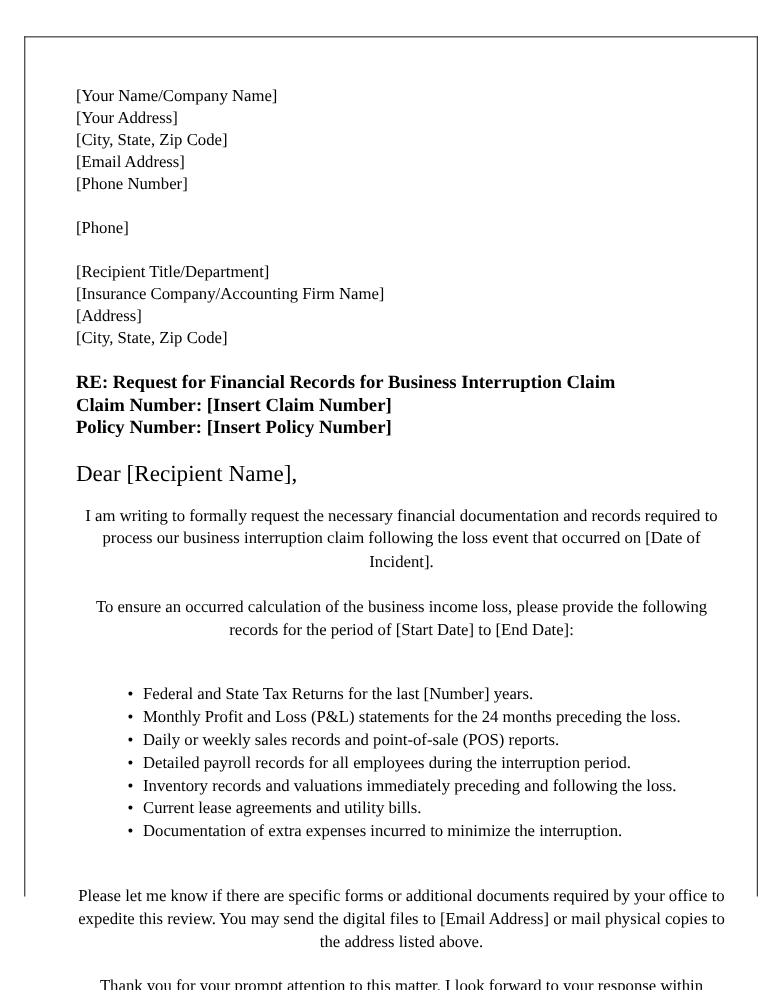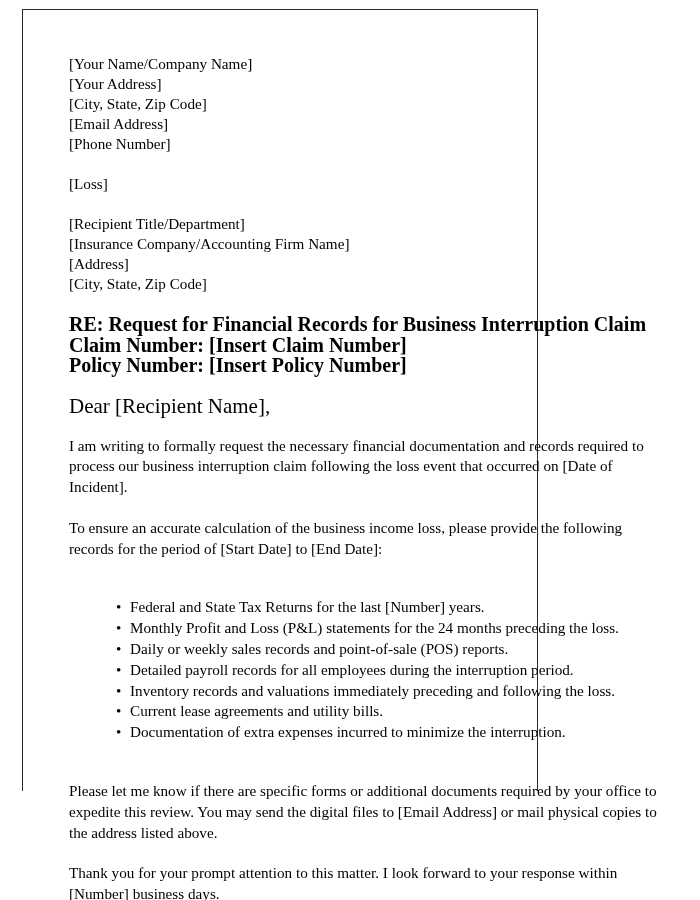--- a/index.html
+++ b/index.html
@@ -11,22 +11,22 @@
     width: 700px;
     height: 900px;
     overflow: hidden;
     font-family: "Liberation Serif", "DejaVu Serif", serif;
     color: #000000;
   }
 
   .page-frame {
     position: absolute;
     left: 22px;
-    top: 9px;
-    width: 516px;
+    top: 33px;
+    width: 667px;
     height: 782px;
     border: 1px solid #2b2b2b;
     border-bottom: none;
     box-sizing: border-box;
     background: #ffffff;
     font-family: Liberation Serif, serif;
   }
 
   .doc-body {
     position: absolute;
@@ -42,34 +42,34 @@
   .addr-line {
     font-size: 15.2px;
     line-height: 20px;
     white-space: nowrap;
   }
 
   .gap-sm { height: 20px; }
 
   .subject-block {
     font-weight: bold;
-    font-size: 20px;
+    font-size: 17px;
     line-height: 20.5px;
   }
   .subject-line { white-space: nowrap; }
 
   .salutation {
     font-size: 21px;
     line-height: 20px;
   }
 
   .para {
     font-size: 15.2px;
     line-height: 20.8px;
-    text-align: left;
+    text-align: center;
   }
 
   .bullets {
     margin: 18px;
     padding: 0;
     list-style: none;
   }
   .bullets li {
     font-size: 15.2px;
     line-height: 20.8px;
@@ -95,21 +95,21 @@
       <div class="addr-line">[Your Name/Company Name]</div>
       <div class="addr-line">[Your Address]</div>
       <div class="addr-line">[City, State, Zip Code]</div>
       <div class="addr-line">[Email Address]</div>
       <div class="addr-line">[Phone Number]</div>
     </div>
 
     <div class="gap-sm"></div>
 
     <div class="block">
-      <div class="addr-line">[Loss]</div>
+      <div class="addr-line">[Phone]</div>
     </div>
 
     <div class="gap-sm"></div>
 
     <div class="block">
       <div class="addr-line">[Recipient Title/Department]</div>
       <div class="addr-line">[Insurance Company/Accounting Firm Name]</div>
       <div class="addr-line">[Address]</div>
       <div class="addr-line">[City, State, Zip Code]</div>
     </div>
@@ -125,21 +125,21 @@
     <div class="gap-sm"></div>
 
     <div class="salutation">Dear [Recipient Name],</div>
 
     <div class="gap-sm"></div>
 
     <div class="para">I am writing to formally request the necessary financial documentation and records required to process our business interruption claim following the loss event that occurred on [Date of Incident].</div>
 
     <div class="gap-sm"></div>
 
-    <div class="para">To ensure an accurate calculation of the business income loss, please provide the following records for the period of [Start Date] to [End Date]:</div>
+    <div class="para">To ensure an occurred calculation of the business income loss, please provide the following records for the period of [Start Date] to [End Date]:</div>
 
     <div class="gap-sm"></div>
 
     <ul class="bullets">
       <li>Federal and State Tax Returns for the last [Number] years.</li>
       <li>Monthly Profit and Loss (P&amp;L) statements for the 24 months preceding the loss.</li>
       <li>Daily or weekly sales records and point-of-sale (POS) reports.</li>
       <li>Detailed payroll records for all employees during the interruption period.</li>
       <li>Inventory records and valuations immediately preceding and following the loss.</li>
       <li>Current lease agreements and utility bills.</li>

